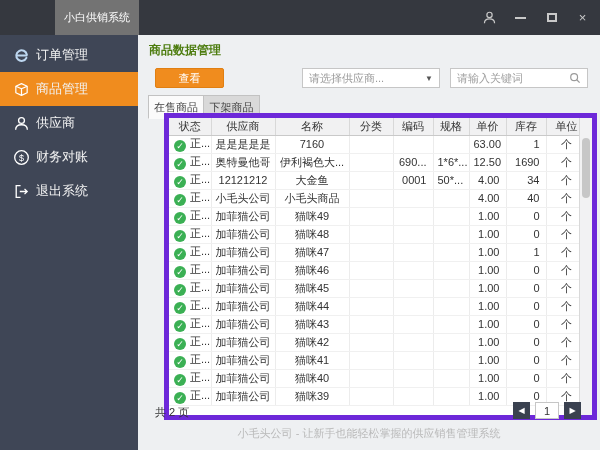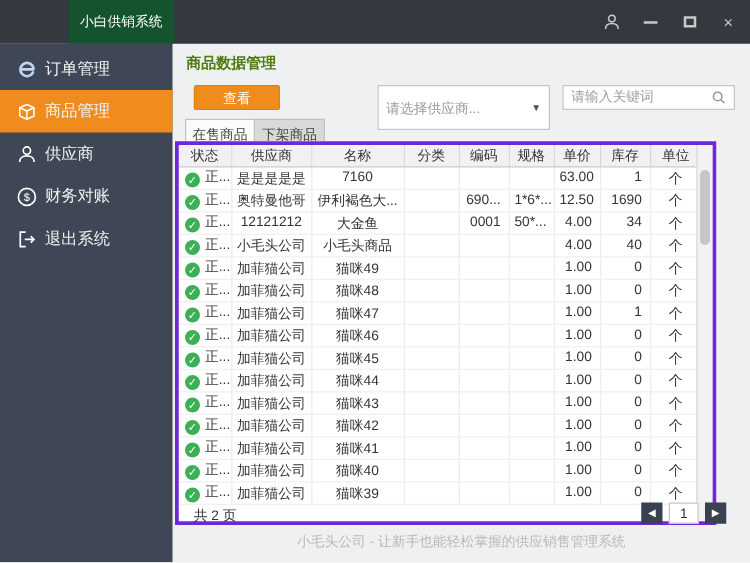--- a/index.html
+++ b/index.html
@@ -1,55 +1,55 @@
 <!DOCTYPE html>
 <html><head>
 <meta charset="utf-8">
 <style>
   *{box-sizing:border-box;margin:0;padding:0;font-family:"Liberation Sans","DejaVu Sans",sans-serif;}
   html,body{width:600px;height:450px;overflow:hidden;}
   .window{position:relative;width:600px;height:450px;background:#eef0f2;overflow:hidden;}
 
   
   .titlebar{position:absolute;left:0;top:0;right:0;height:35px;background:#35383f;z-index:5;}
-  .title-tab{position:absolute;left:55px;top:0;width:84px;height:35px;background:#14532d;color:#fff;font-size:11px;display:flex;align-items:center;justify-content:center;}
+  .title-tab{position:absolute;left:55px;top:0;width:84px;height:35px;background:#737373;color:#fff;font-size:11px;display:flex;align-items:center;justify-content:center;}
   .win-controls{position:absolute;right:10px;top:0;height:35px;display:flex;align-items:center;gap:16px;}
   .wc{display:flex;align-items:center;justify-content:center;width:15px;height:15px;color:#c9c9c9;cursor:pointer;font-size:13px;line-height:1;}
   .wc svg{width:15px;height:15px;}
   .wc-min-bar{width:11px;height:2px;background:#c9c9c9;}
   .wc-max-box{width:10px;height:9px;border:2px solid #c9c9c9;}
 
   
   .sidebar{position:absolute;left:0;top:35px;bottom:0;width:138px;background:#3f4656;}
   .sidebar nav{padding-top:3px;}
   .side-item{height:34px;display:flex;align-items:center;gap:6px;padding-left:13px;color:#f2f2f2;font-size:13px;cursor:pointer;}
   .side-item.active{background:#f08c1e;}
   .s-icon{width:17px;height:17px;display:flex;flex:none;}
   .s-icon svg{width:100%;height:100%;}
 
   
   .content{position:absolute;left:138px;top:35px;right:0;bottom:0;}
   .page-title{position:absolute;left:11px;top:7px;font-size:12px;font-weight:bold;color:#4d7c0f;}
   .btn-view{position:absolute;left:17px;top:33px;width:69px;height:20px;background:#f08c1e;border:1px solid #e07f12;color:#fff;font-size:11px;border-radius:2px;cursor:pointer;}
-  .select{position:absolute;left:164px;top:33px;width:138px;height:36px;background:#fff;border:1px solid #c6c6c6;display:flex;align-items:center;justify-content:space-between;padding:0 6px;font-size:11px;color:#9a9a9a;cursor:pointer;}
+  .select{position:absolute;left:164px;top:33px;width:138px;height:20px;background:#fff;border:1px solid #c6c6c6;display:flex;align-items:center;justify-content:space-between;padding:0 6px;font-size:11px;color:#9a9a9a;cursor:pointer;}
   .caret{font-size:8px;color:#555;}
   .search{position:absolute;left:312px;top:33px;width:138px;height:20px;background:#fff;border:1px solid #c6c6c6;display:flex;align-items:center;padding:0 6px;gap:16px;}
   .search input{flex:1;border:none;outline:none;font-size:11px;color:#333;min-width:0;background:transparent;}
   .search input::placeholder{color:#a0a0a0;}
   .search-ic{display:flex;flex:none;}
   .search-ic svg{width:12px;height:12px;}
 
   
   .tab-bar{position:absolute;left:10px;top:60px;display:flex;}
   .tab{min-width:56px;height:18px;display:flex;align-items:center;justify-content:center;font-size:11px;color:#444;background:#d9d9d9;border:1px solid #c2c2c2;border-left:none;cursor:pointer;padding:11px 4px;}
   .tab:first-child{border-left:1px solid #c2c2c2;}
   .tab.active{background:#fbfbfb;border-bottom-color:#fbfbfb;}
 
   
-  .table-wrap{position:absolute;left:2px;top:78px;width:433px;height:307px;background:#fff;border:3px solid #6d28d9;overflow:hidden;}
+  .table-wrap{position:absolute;left:26px;top:78px;width:433px;height:307px;background:#fff;border:5px solid #6d28d9;overflow:hidden;}
   table{border-collapse:collapse;table-layout:fixed;width:418px;}
   thead th{height:17px;background:#f1f1f2;border-right:1px solid #d8d8d8;border-bottom:1px solid #c9c9c9;font-size:11px;font-weight:normal;color:#333;text-align:center;white-space:nowrap;overflow:hidden;}
   tbody td{height:18px;border-right:1px solid #ececec;border-bottom:1px solid #f0f0f0;font-size:11px;color:#333;white-space:nowrap;overflow:hidden;padding:0 4px;}
   .c-status{text-align:left;padding-left:5px;}
   .c-supplier,.c-name,.c-category,.c-unit{text-align:center;}
   .c-code,.c-price,.c-stock{text-align:right;padding-right:6px;}
   .c-spec{text-align:left;}
   .check{display:inline-block;width:12px;height:12px;border-radius:50%;background:#3bb054;color:#fff;font-size:9px;line-height:12px;text-align:center;margin-right:4px;vertical-align:-2px;}
   .vscroll{position:absolute;top:0;right:0;bottom:0;width:13px;background:#f2f2f3;border-left:1px solid #d9d9d9;}
   .vthumb{position:absolute;top:20px;left:2px;width:8px;height:60px;background:#c7c7c7;border-radius:4px;}

